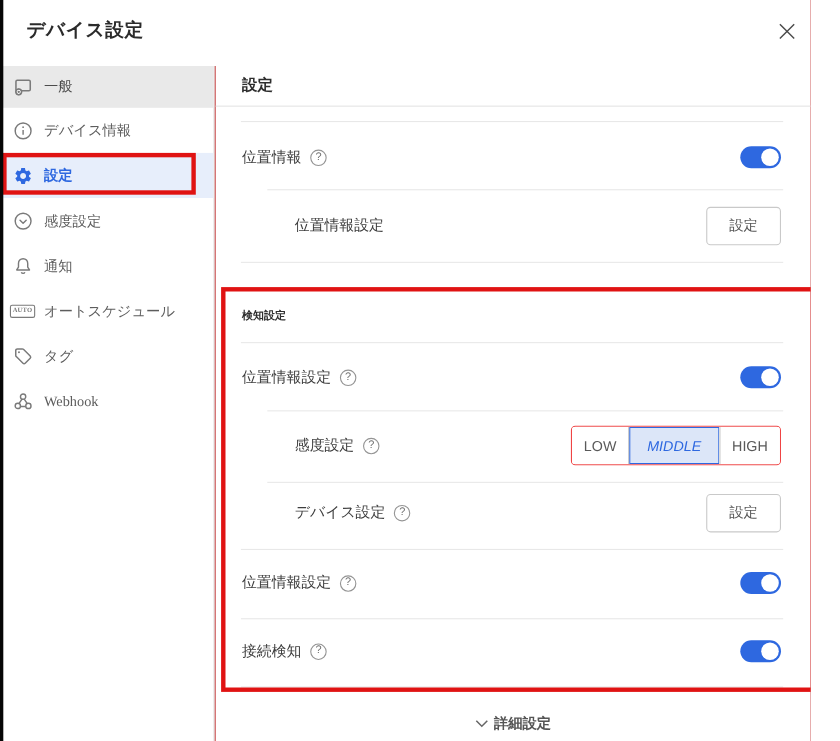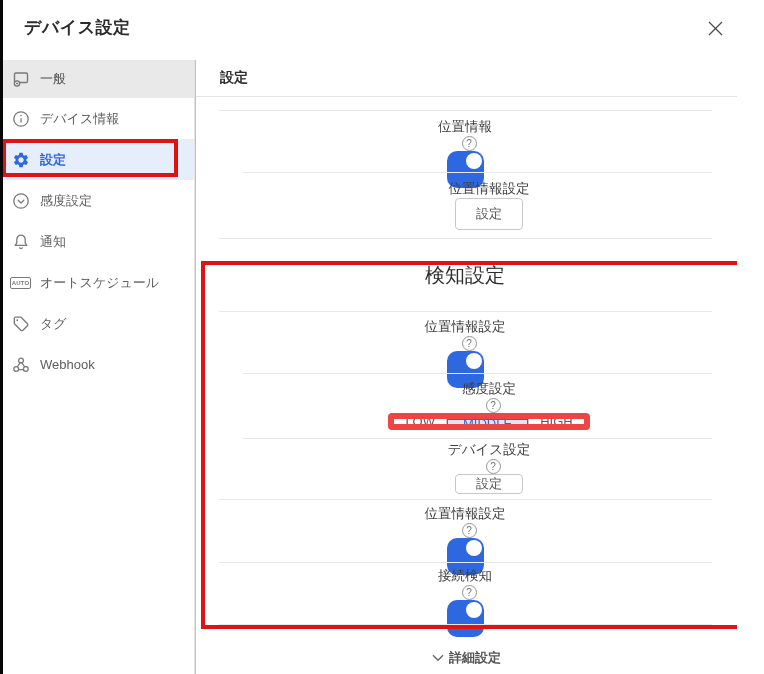--- a/index.html
+++ b/index.html
@@ -1,59 +1,59 @@
 <!DOCTYPE html>
 <html style="--accent: #2E68E0; --annotation: #E01313; --selected-bg: #E7EEFB; --segment-selected-bg: #DCE6F8;"><head>
 <meta charset="utf-8">
 <style>
   * { margin:0; padding:0; box-sizing:border-box; }
   html,body { background:#fff; }
   body { font-family:"Liberation Sans","DejaVu Sans",sans-serif; }
-  .stage { position:relative; width:737px; height:674px; background:#c4b5fd; overflow:hidden; }
+  .stage { position:relative; width:737px; height:674px; background:#b91c1c; overflow:hidden; }
 
   
   .dlg-header { position:absolute; top:0; left:0; right:0; height:60px; background:#fff; }
   .dlg-title { position:absolute; left:24px; top:16px; font-size:17px; font-weight:bold; color:#2b2b2b; letter-spacing:.5px; }
   .close-btn { position:absolute; top:14px; right:8px; width:28px; height:28px; background:none; border:none; cursor:pointer; display:flex; align-items:center; justify-content:center; }
   .close-btn svg { display:block; }
 
   
-  .sidebar { position:absolute; top:60px; left:0; width:195px; bottom:0; background:#fff; border-right:1px solid #e3e3e3; }
+  .sidebar { position:absolute; top:60px; left:0; width:195px; bottom:0; background:#fff; border-right:1px solid #e3e3e3;font-family:Liberation Serif, serif; }
   .side-item { display:flex; align-items:center; height:41px; padding-left:11px; font-size:13px; color:#5d5d5d; cursor:pointer; }
   .side-item:first-child { height:38px; background:#e9e9e9; color:#4c4c4c; }
   .side-item.selected { background:var(--selected-bg,#e7eefb); color:var(--accent,#2e68e0); font-weight:bold; }
   .sicon { width:19px; height:19px; margin-right:10px; display:inline-flex; align-items:center; justify-content:center; color:#7a7a7a; flex:0 0 19px; }
   .side-item.selected .sicon { color:var(--accent,#2e68e0); }
   .auto-badge { font-size:6px; font-weight:bold; border:1.2px solid #7a7a7a; border-radius:2px; padding:2px 1px; letter-spacing:.2px; color:#7a7a7a; line-height:1; }
 
   
   .main { position:absolute; top:60px; left:196px; right:0; bottom:0; background:#fff; }
   .main-header { position:absolute; top:0; left:0; right:0; height:37px; display:flex; align-items:center; padding-left:24px; font-size:14px; font-weight:bold; color:#2e2e2e; border-bottom:1px solid #e4e4e4; }
   .content { position:absolute; top:37px; left:0; right:0; bottom:0; }
 
   .divider { position:absolute; left:23px; right:25px; height:1px; background:#e8e8e8; }
   .divider.indent { left:47px; }
 
-  .row { position:absolute; left:24px; right:27px; height:50px; display:flex; align-items:center;flex-direction:column; }
+  .row { position:absolute; left:24px; right:27px; height:50px; display:flex; align-items:center; }
   .row.indent { left:72px; }
   .row-label { font-size:13.5px; color:#3d3d3d; }
   .row .spacer { flex:1; }
-  .section-title { font-size:20px; font-weight:normal; color:#2e2e2e; }
+  .section-title { font-size:10px; font-weight:bold; color:#2e2e2e; }
 
   .help { width:15px; height:15px; margin-left:8px; border:1px solid #949494; border-radius:50%; color:#6f6f6f; font-size:10px; line-height:1; display:inline-flex; align-items:center; justify-content:center; cursor:pointer; flex:0 0 15px; }
 
   .toggle { position:relative; width:37px; height:20px; border-radius:10px; background:var(--accent,#2e68e0); cursor:pointer; flex:0 0 37px; }
   .toggle::after { content:""; position:absolute; top:2px; right:2px; width:16px; height:16px; border-radius:50%; background:#fff; }
 
   .btn-outline { width:68px; height:35px; background:#fff; border:1px solid #c9c9c9; border-radius:4px; font-size:13px; color:#555; cursor:pointer; display:flex; align-items:center; justify-content:center; font-family:inherit; }
 
-  .segmented { display:flex; height:36px; border:6px solid #ef4444; border-radius:4px; background:#fff; overflow:hidden; }
+  .segmented { display:flex; height:36px; border:1px solid #ef4444; border-radius:4px; background:#fff; overflow:hidden; }
   .seg { min-width:50px; padding:0 11px; border:none; background:#fff; font-size:13px; color:#5a5a5a; display:flex; align-items:center; justify-content:center; cursor:pointer; font-family:inherit; }
   .seg + .seg { border-left:1px solid #c9c9c9; }
-  .seg.active { background:var(--segment-selected-bg,#dce6f8); color:var(--accent,#2e68e0); box-shadow:inset 0 0 0 1px var(--accent,#2e68e0); padding:4px 16px; }
+  .seg.active { background:var(--segment-selected-bg,#dce6f8); color:var(--accent,#2e68e0); box-shadow:inset 0 0 0 1px var(--accent,#2e68e0); padding:4px 16px;font-style:italic; }
 
   .advanced { position:absolute; top:548px; left:0; right:0; height:26px; display:flex; align-items:center; justify-content:center; gap:5px; color:#555; font-size:13px; cursor:pointer;font-weight:bold; }
 
   
   .annotation { position:absolute; border:4px solid var(--annotation,#e01313); pointer-events:none; z-index:6; }
   .annotation.small { left:2px; top:139px; width:176px; height:38px; }
   .annotation.large { left:201px; top:261px; width:540px; height:368px; }
   .black-strip { position:absolute; left:0; top:0; width:3px; height:674px; background:#060606; z-index:7; }
 </style>
 </head>

